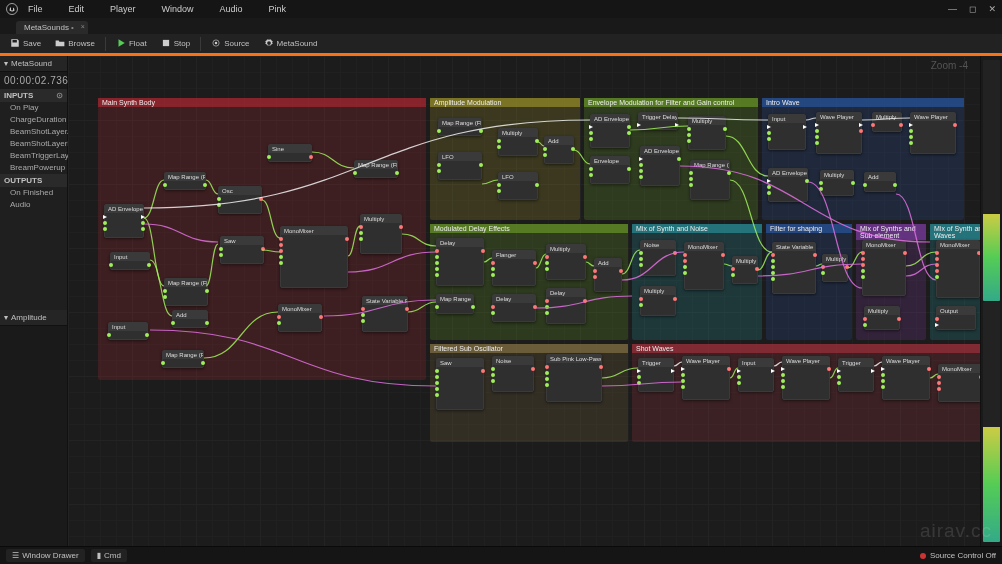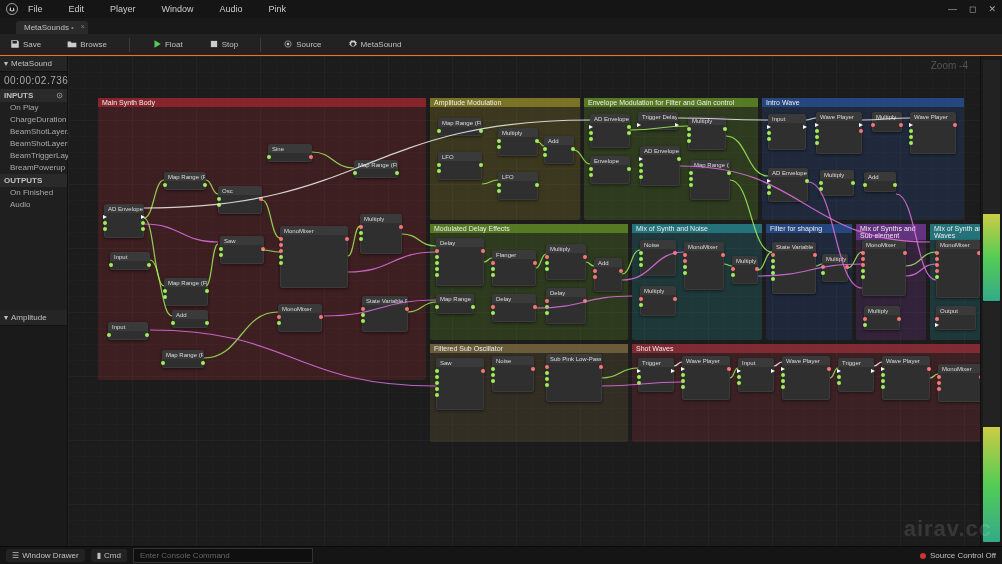--- a/index.html
+++ b/index.html
@@ -10,21 +10,21 @@
 .menu { display:flex; gap:26px; }
 .menu span { font-size:9px; color:#ccc; cursor:pointer; }
 .wincontrols { margin-left:auto; display:flex; gap:12px; }
 .wincontrols span { font-size:9px; cursor:pointer; color:#aaa; }
 
 .tabbar { height:16px; background:#191919; display:flex; align-items:flex-end; padding-left:16px; }
 .tab { background:#2a2a2a; padding:2px 14px 2px 8px; font-size:8px; border-top-left-radius:3px; border-top-right-radius:3px; position:relative; }
 .tab .x { position:absolute; right:3px; top:2px; font-size:7px; color:#888; cursor:pointer; }
 .tab .dot { color:#888; margin-left:2px; }
 
-.toolbar { height:22px; background:#222; display:flex; align-items:center; gap:14px; padding:0 4px; border-bottom:1px solid #f97316; }
+.toolbar { height:22px; background:#222; display:flex; align-items:center; gap:2px; padding:0 4px; border-bottom:3px solid #f97316; }
 .tool-btn { display:flex; align-items:center; gap:3px; padding:2px 6px; border-radius:2px; cursor:pointer; }
 .tool-btn svg { width:10px; height:10px; }
 .sep { width:1px; height:14px; background:#3a3a3a; margin:0 2px; }
 
 .main { display:flex; height:490px; }
 .sidebar { width:68px; background:#1f1f1f; border-right:1px solid #111; display:flex; flex-direction:column; }
 .tablabel { padding:3px 4px; font-size:8px; border-bottom:1px solid #111; background:#252525; display:flex; align-items:center; gap:3px; }
 .timecode { padding:3px 4px; font-size:10px; letter-spacing:0.5px; color:#aaa; background:#1a1a1a; }
 .section-head { padding:2px 4px; background:#2a2a2a; font-size:8px; font-weight:bold; color:#bbb; display:flex; justify-content:space-between; align-items:center; }
 .section-head .run { font-size:8px; color:#888; cursor:pointer; }
@@ -73,21 +73,21 @@
 .meters { width:22px; background:#1a1a1a; border-left:1px solid #111; display:flex; flex-direction:column; padding:4px 2px; gap:1px; }
 .meter-track { flex:1; background:#222; position:relative; border-radius:1px; overflow:hidden; }
 .meter-fill { position:absolute; bottom:0; left:0; right:0; background:linear-gradient(to top,#3a8,#5c5,#cc4); }
 
 .statusbar { height:18px; background:#151515; border-top:1px solid #0a0a0a; display:flex; align-items:center; padding:0 6px; gap:6px; }
 .sb-btn { display:flex; align-items:center; gap:3px; padding:2px 6px; background:#222; border-radius:2px; cursor:pointer; font-size:8px; }
 .cmd-input { flex:0 0 180px; background:#0f0f0f; border:1px solid #333; padding:2px 6px; font-size:8px; color:#666; }
 .sb-right { margin-left:auto; display:flex; align-items:center; gap:4px; font-size:8px; color:#888; }
 .sc-dot { width:6px; height:6px; border-radius:50%; background:#c33; }
 
-.watermark { position:absolute; right:10px; bottom:22px; font-size:22px; color:rgba(255,255,255,0.12); font-weight:bold; letter-spacing:1px; pointer-events:none; }
+.watermark { position:absolute; right:10px; bottom:22px; font-size:19px; color:rgba(255,255,255,0.12); font-weight:normal; letter-spacing:1px; pointer-events:none; }
 </style>
 </head>
 <body>
 
 <div class="titlebar">
   <span class="logo">
     <svg viewBox="0 0 24 24">
         <circle cx="12" cy="12" r="11" fill="none" stroke="#ccc" stroke-width="1.5"></circle>
         <path d="M7 15 Q7 9 10 8 L10 14 Q12 16 14 14 L14 9 Q17 10 17 15 Q13 19 7 15" fill="#ccc"></path>
       </svg>
@@ -1229,20 +1229,19 @@
 
 <div class="statusbar">
   <div class="sb-btn">
     <span>☰</span>
     <span>Window Drawer</span>
   </div>
   <div class="sb-btn">
     <span>▮</span>
     <span>Cmd</span>
   </div>
-  <div class="cmd-input" placeholder="Enter Console Command">Enter Console Command</div>
   <div class="sb-right">
     <span class="sc-dot"></span>
     <span>Source Control Off</span>
   </div>
 </div>
 
 <div class="watermark">airav.cc</div>
 
 </body></html>

